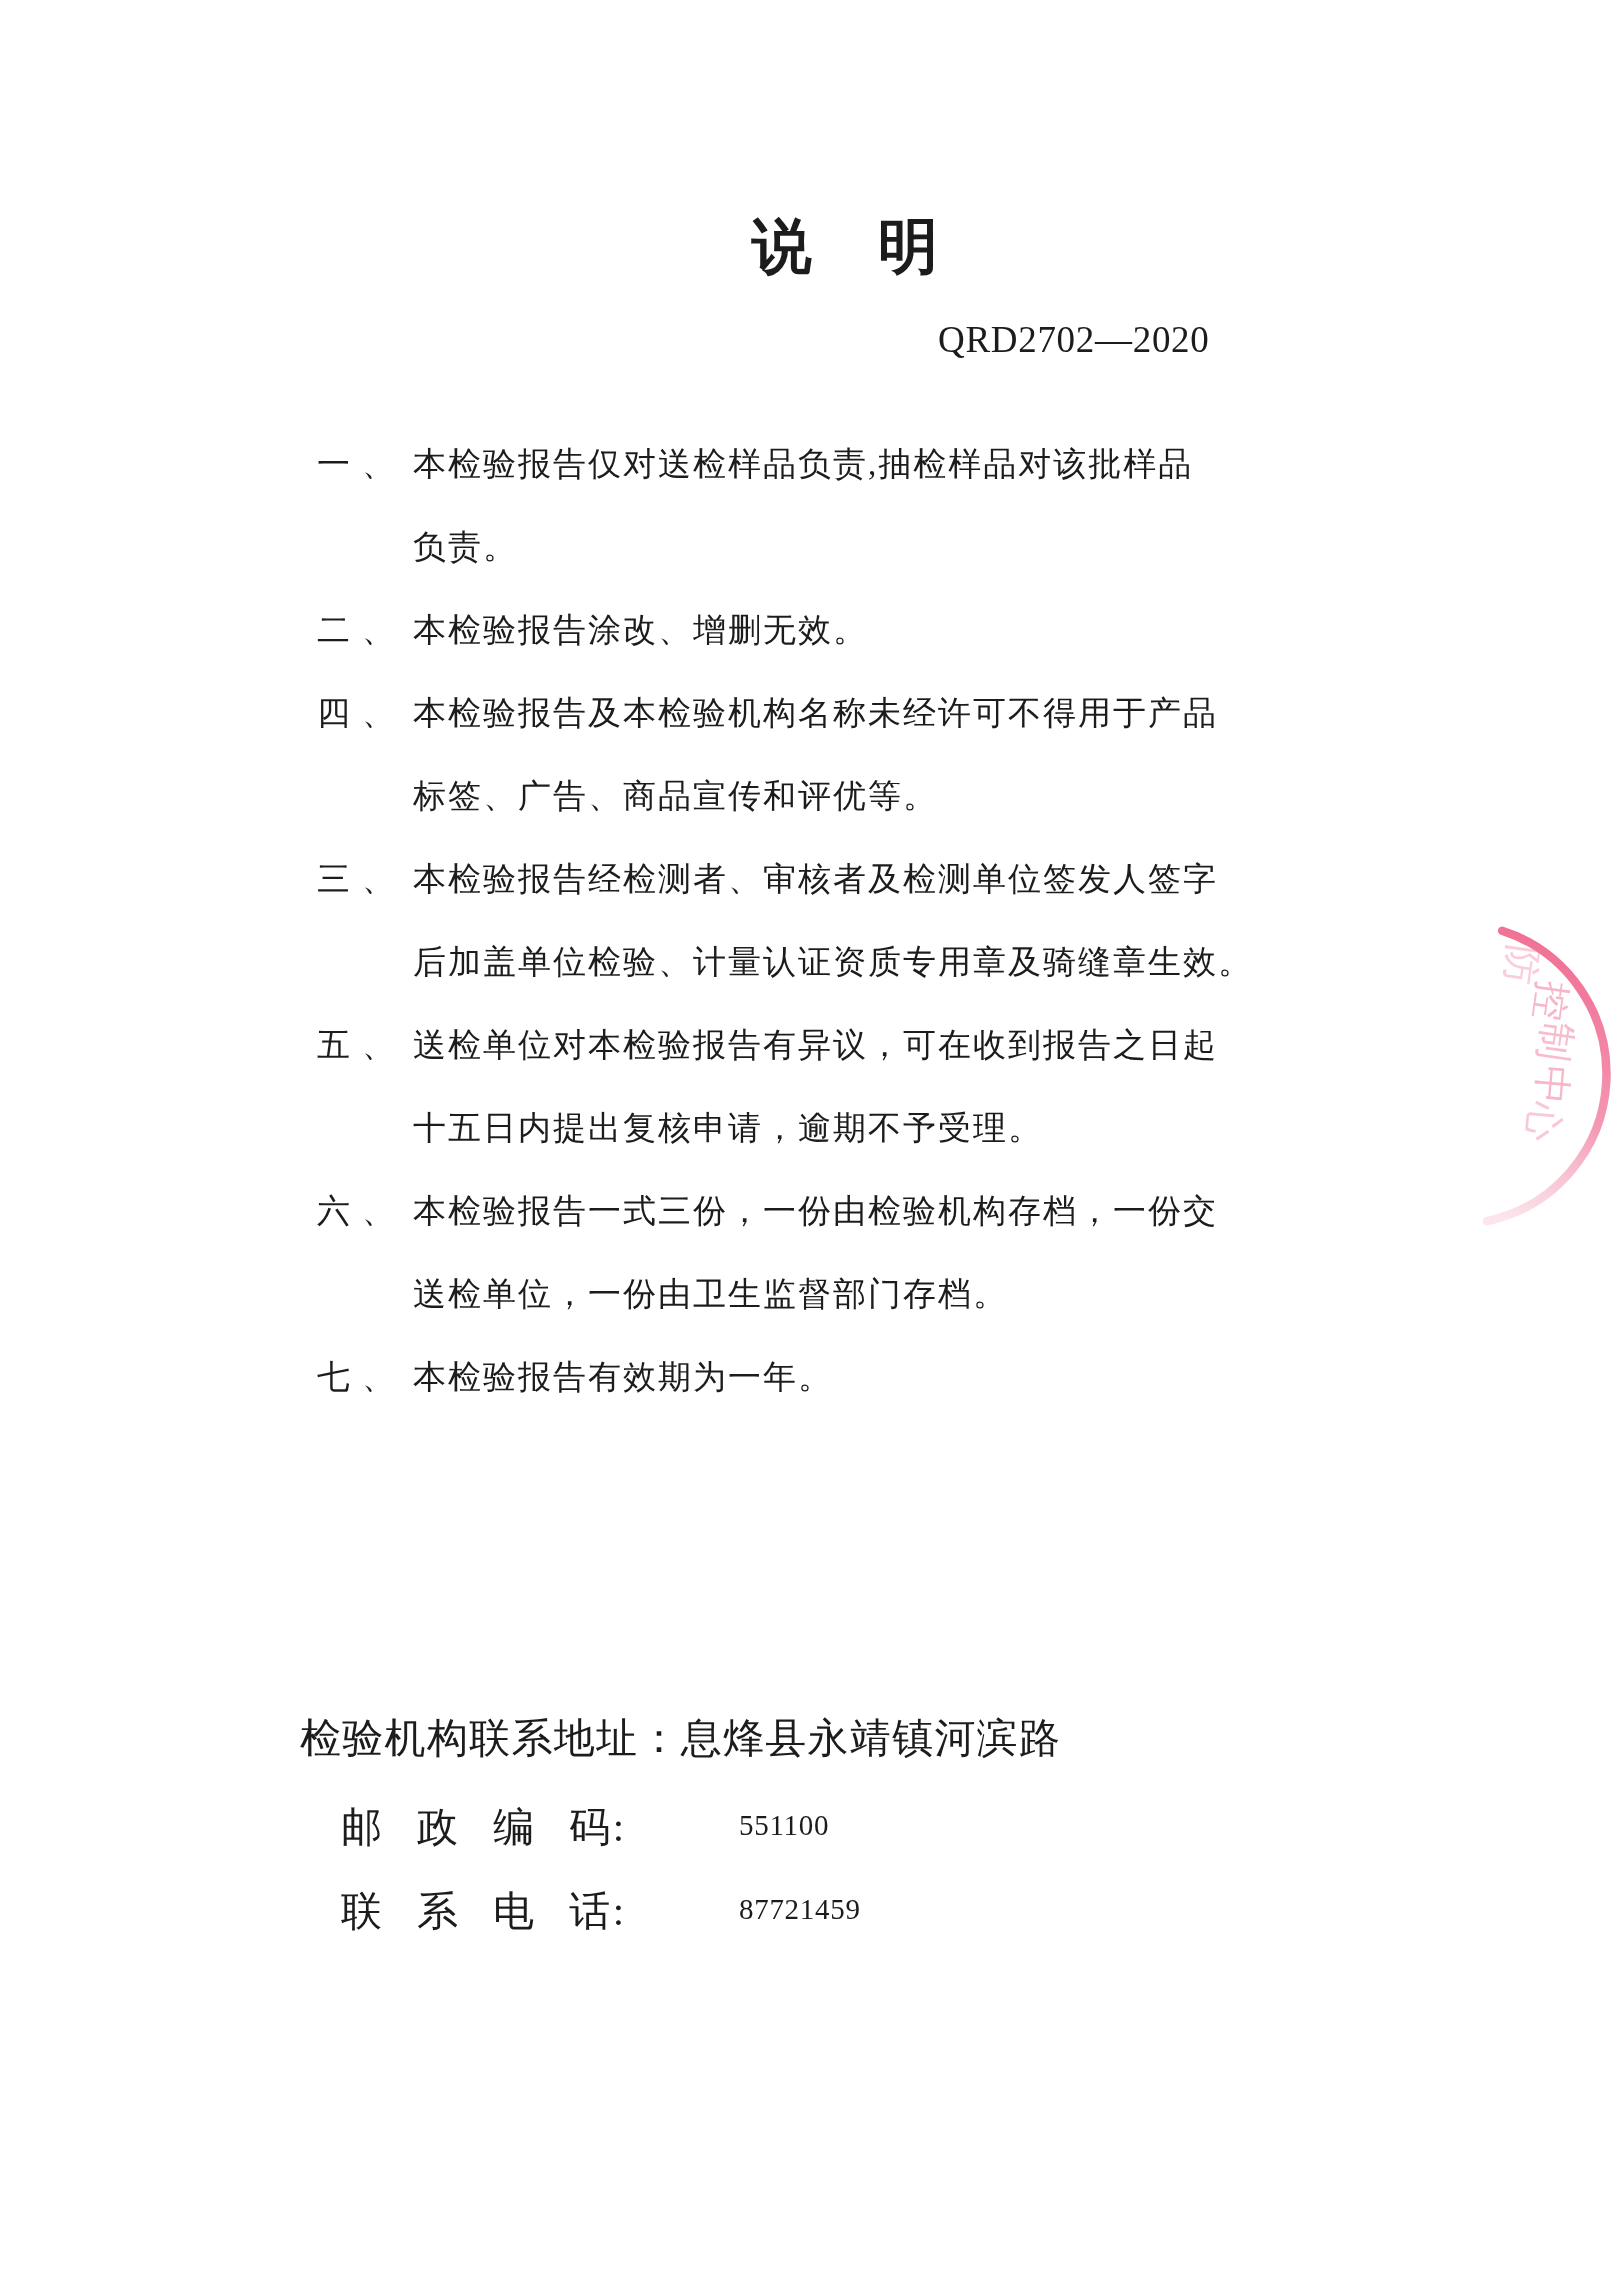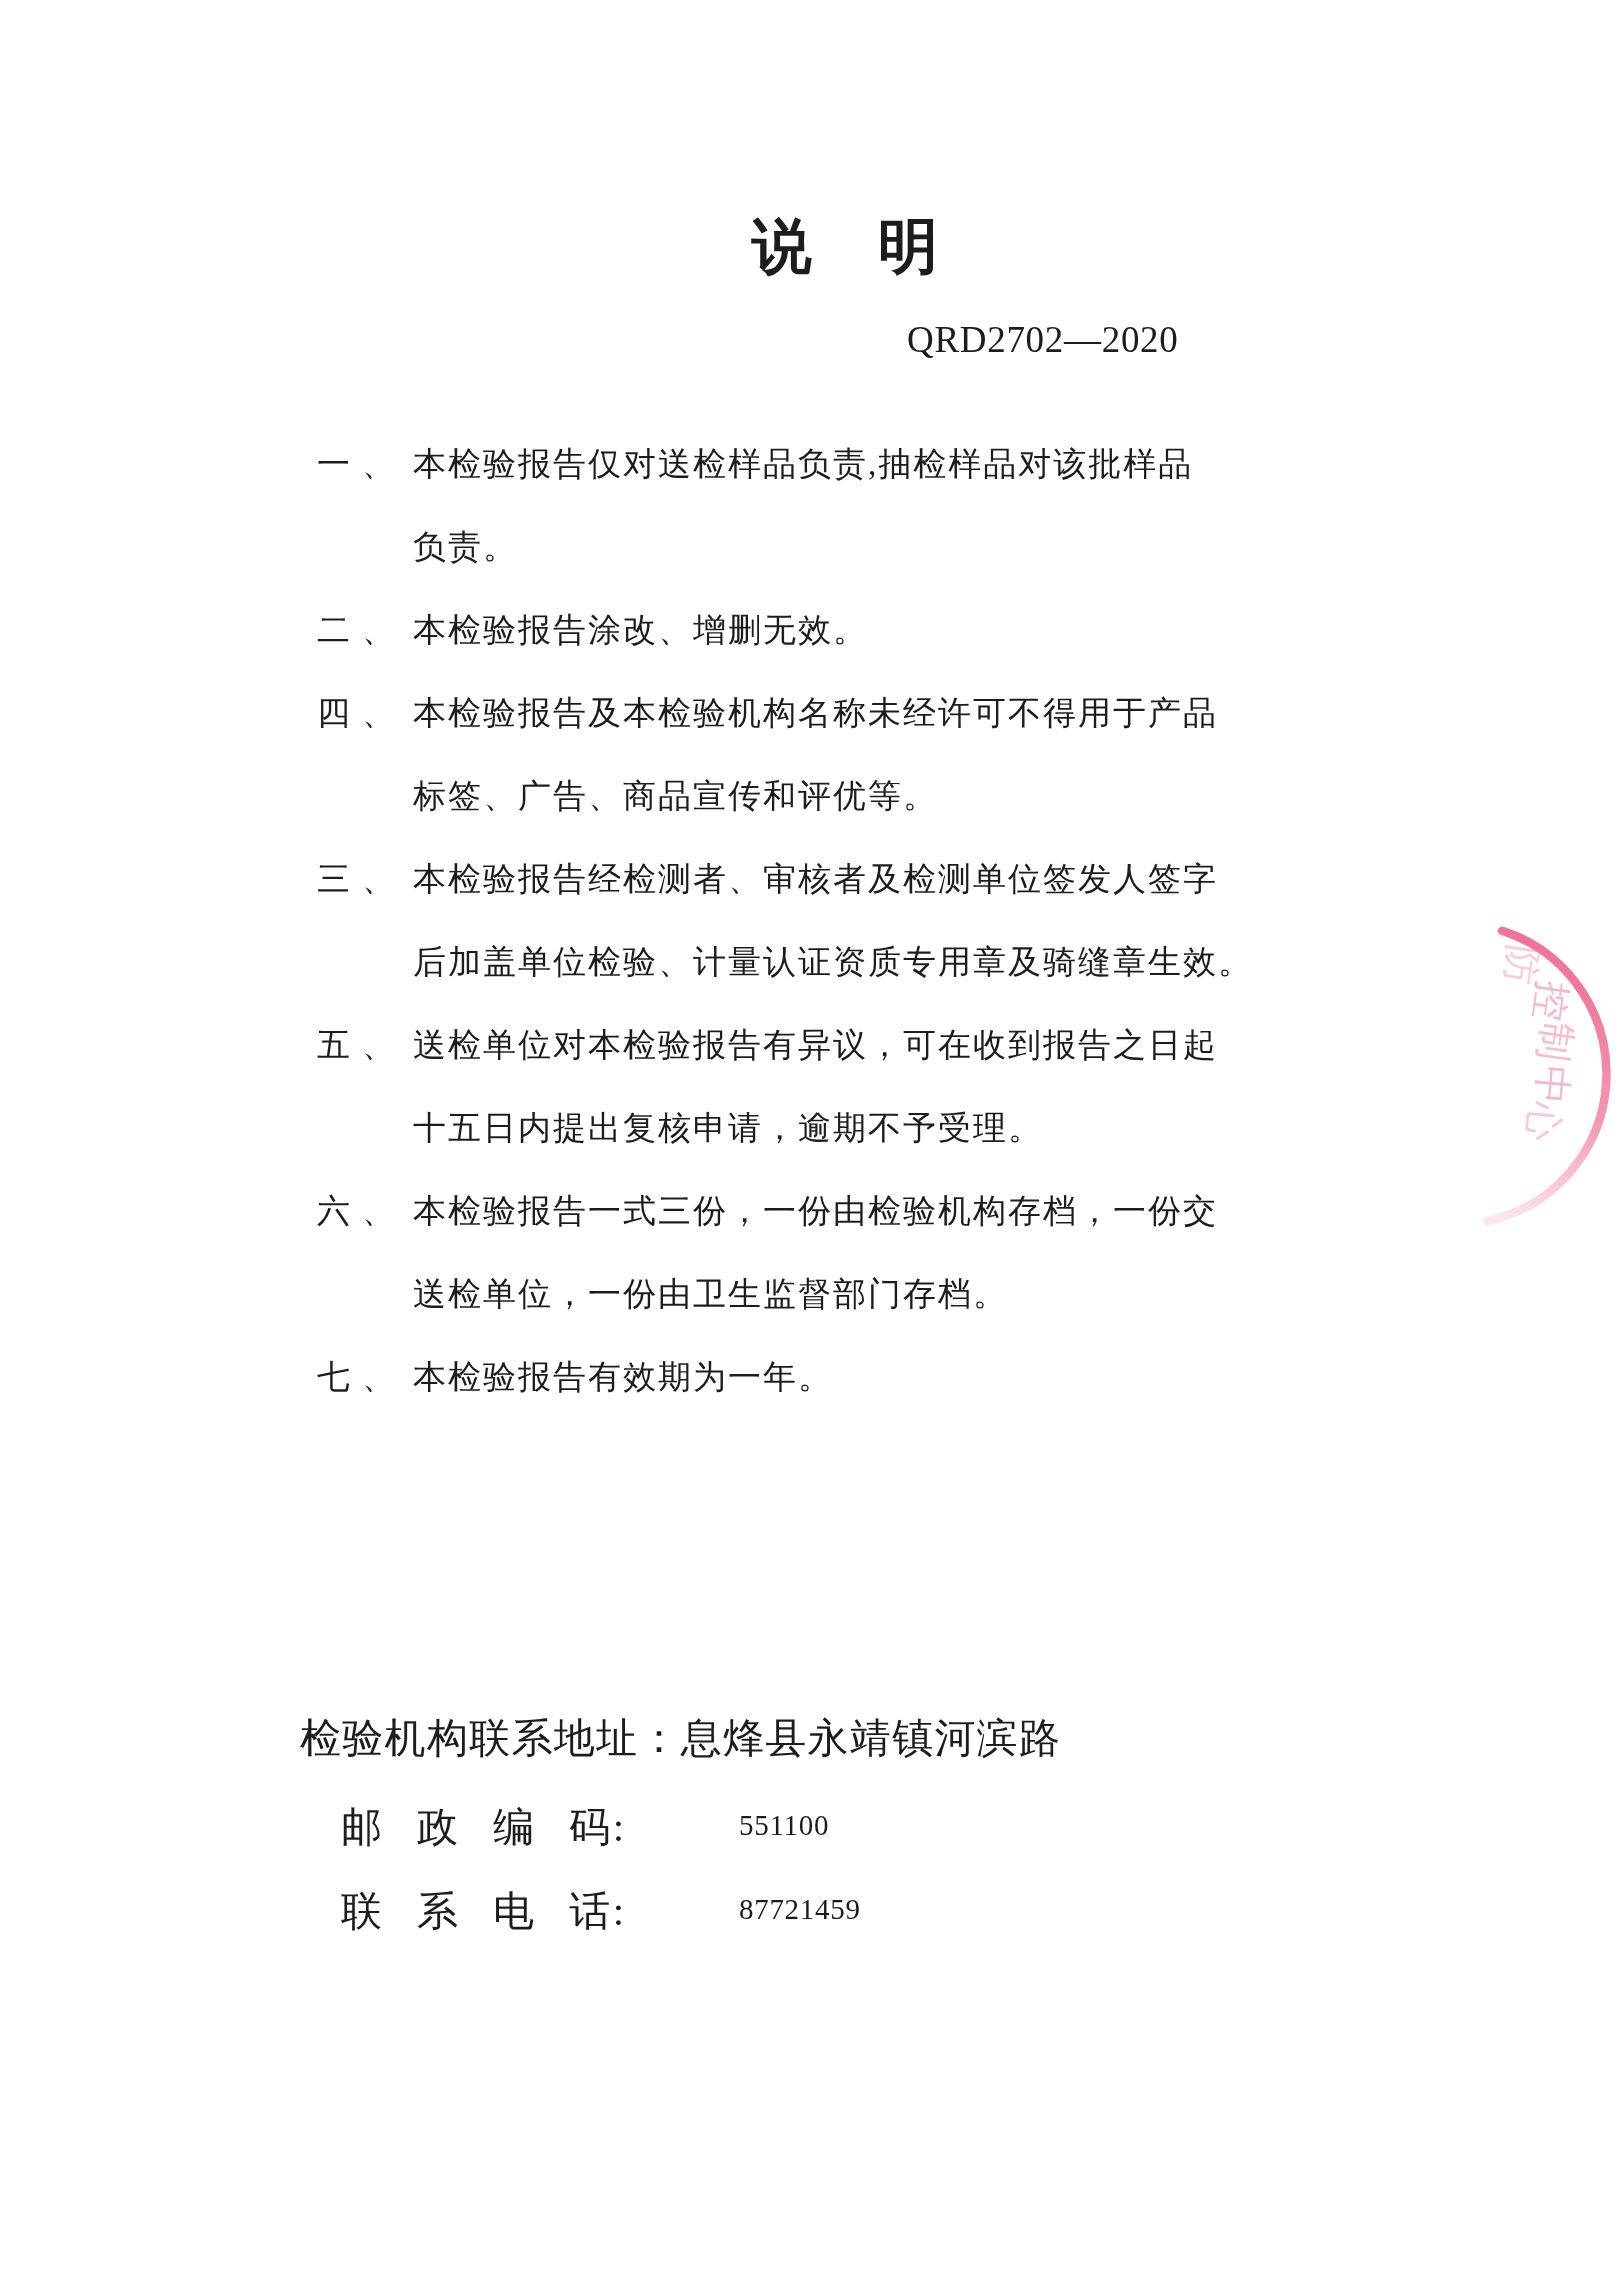--- a/index.html
+++ b/index.html
@@ -28,21 +28,21 @@
     font-size: 60px;
     font-weight: bold;
     letter-spacing: 5.2px;
     word-spacing: 41px;
     line-height: 1;
     white-space: nowrap;
   }
   .doc-code {
     position: absolute;
     top: 321px;
-    left: 871px;
+    left: 902px;
     font-size: 37px;
     line-height: 1;
     letter-spacing: 0.7px;
     white-space: nowrap;
   }
 
   
   .notes {
     position: absolute;
     top: 423px;

